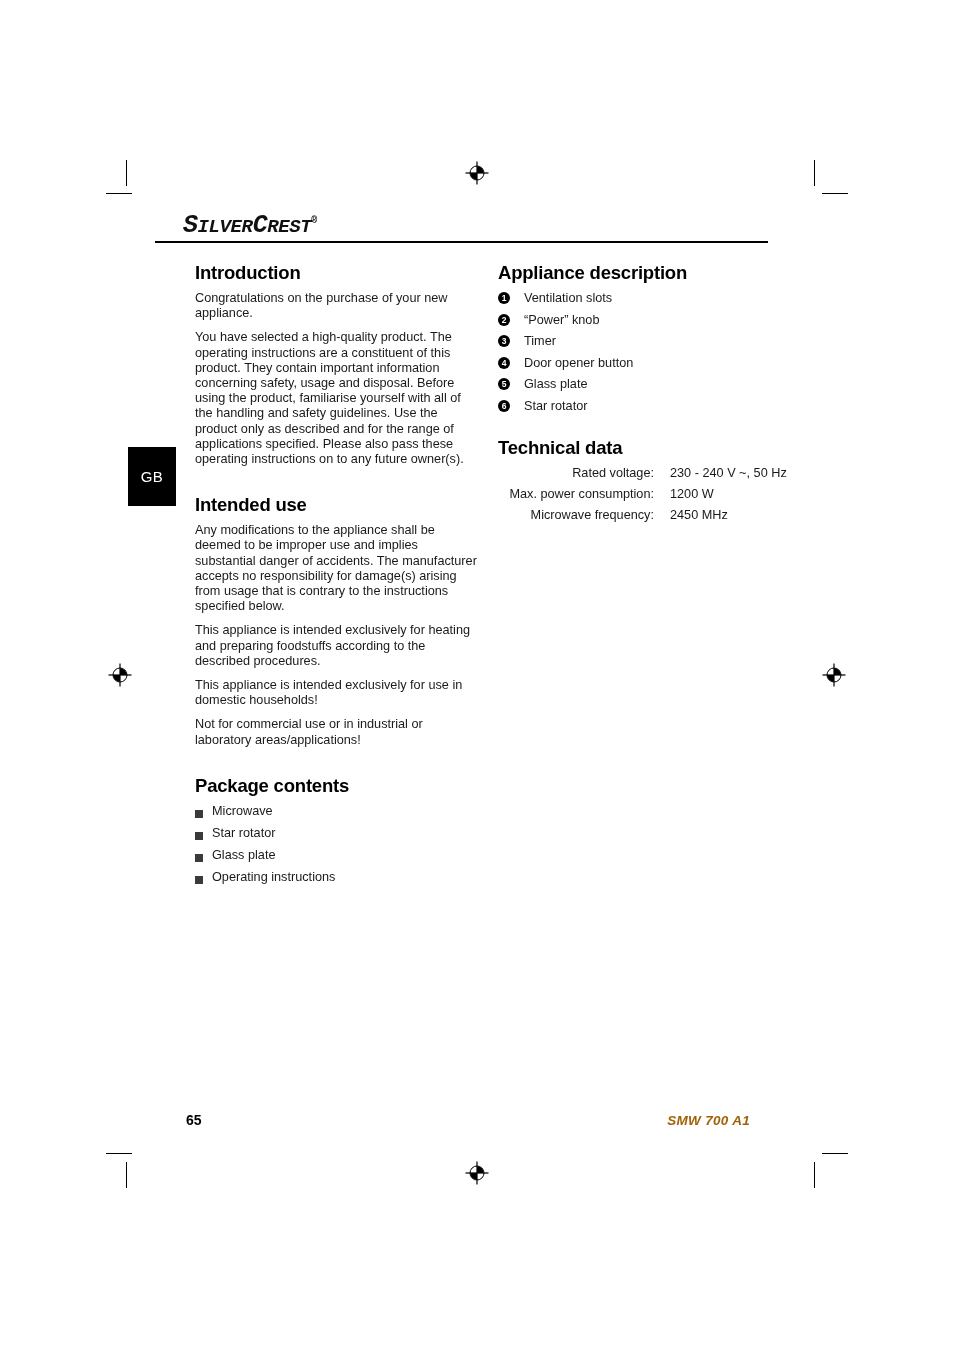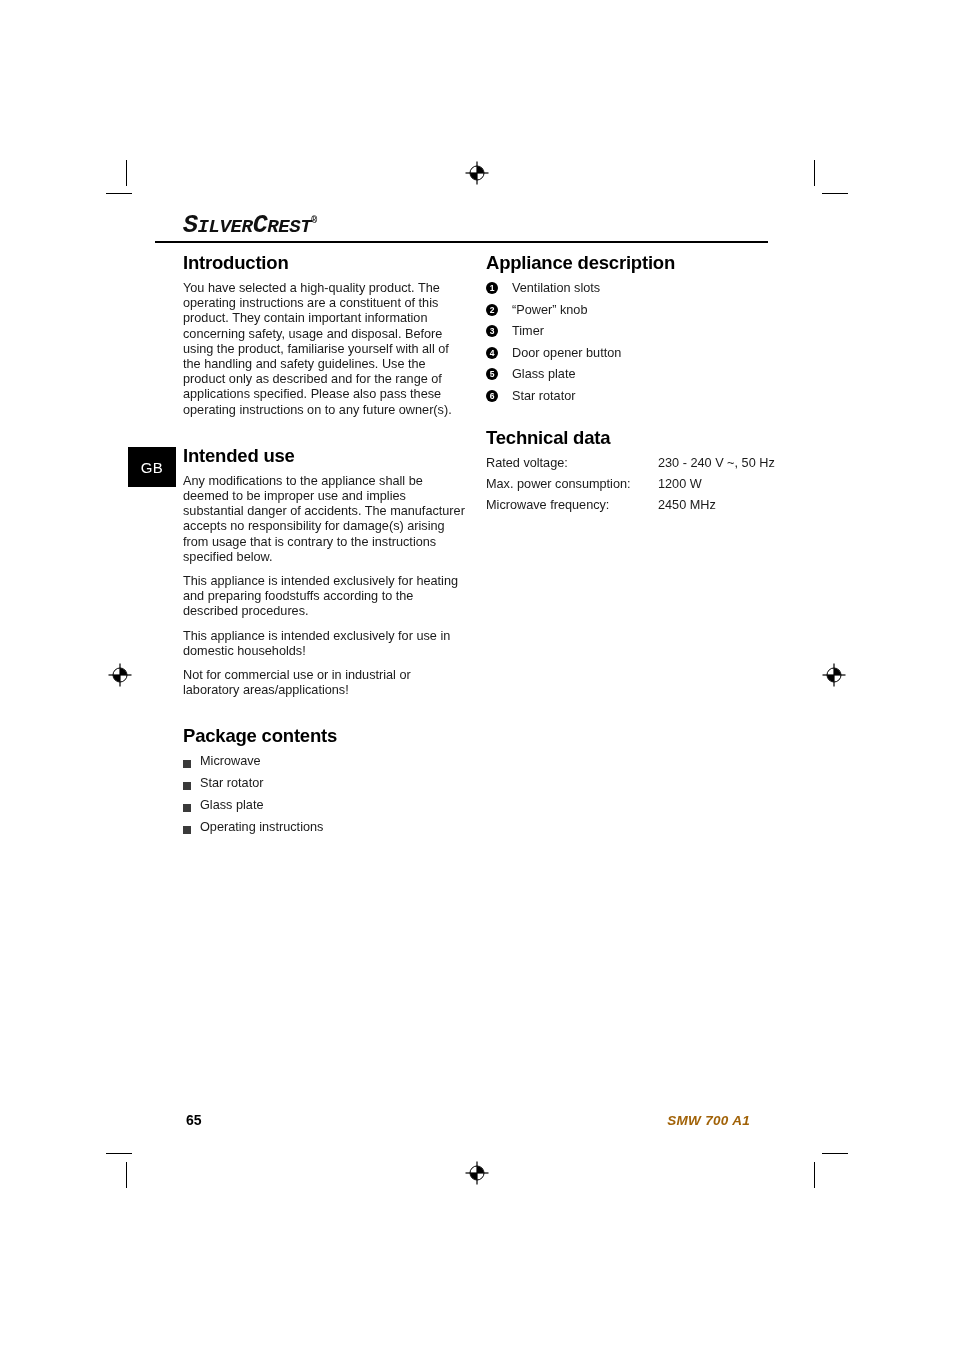--- a/index.html
+++ b/index.html
@@ -66,34 +66,35 @@
     height: 1.6px;
     background: #000;
   }
 
   
   .lang-tab {
     position: absolute;
     left: 128px;
     top: 447px;
     width: 48px;
-    height: 40px;
+    height: 59px;
     background: #000;
     color: #ffffff;
     font-size: 15px;
     display: flex;
     align-items: center;
     justify-content: center;
     letter-spacing: 0.5px;
   }
 
   
   .col {
     position: absolute;
-    top: 252px;
+    top: 262px;
+    margin-left: 12px;
   }
   .col-left  { left: 183px; width: 285px; }
   .col-right { left: 486px; width: 290px; }
 
   h2.section {
     font-size: 18.5px;
     font-weight: bold;
     letter-spacing: -0.2px;
     margin: 0 0 7px 0;
     color: #000;
@@ -165,21 +166,21 @@
     border-collapse: collapse;
     font-size: 12.7px;
     margin: 0;
   }
   table.spec td {
     padding: 0 0 7px 0;
     vertical-align: top;
     line-height: 14px;
     white-space: nowrap;
   }
-  table.spec td.label { padding-right: 16px; width: 156px; }
+  table.spec td.label { padding-right: 16px; width: 156px; text-align: right; }
 
   
   .footer-page {
     position: absolute;
     left: 186px;
     top: 1112px;
     font-size: 14px;
     font-weight: bold;
     color: #000;
   }
@@ -248,20 +249,21 @@
   </div>
   <div class="header-rule"></div>
 
   <div class="lang-tab">
     <span>GB</span>
   </div>
 
   <div class="col col-left">
 
     <h2 class="section">Introduction</h2>
+    <p class="body">Congratulations on the purchase of your new appliance.</p>
     <p class="body">You have selected a high-quality product. The operating instructions are a constituent of this product. They contain important information concerning safety, usage and disposal. Before using the product, familiarise yourself with all of the handling and safety guidelines. Use the product only as described and for the range of applications specified. Please also pass these operating instructions on to any future owner(s).</p>
 
     <h2 class="section spaced">Intended use</h2>
     <p class="body">Any modifications to the appliance shall be deemed to be improper use and implies substantial danger of accidents. The manufacturer accepts no responsibility for damage(s) arising from usage that is contrary to the instructions specified below.</p>
     <p class="body">This appliance is intended exclusively for heating and preparing foodstuffs according to the described procedures.</p>
     <p class="body">This appliance is intended exclusively for use in domestic households!</p>
     <p class="body">Not for commercial use or in industrial or laboratory areas/applications!</p>
 
     <h2 class="section spaced">Package contents</h2>
     <ul class="sq-list">

